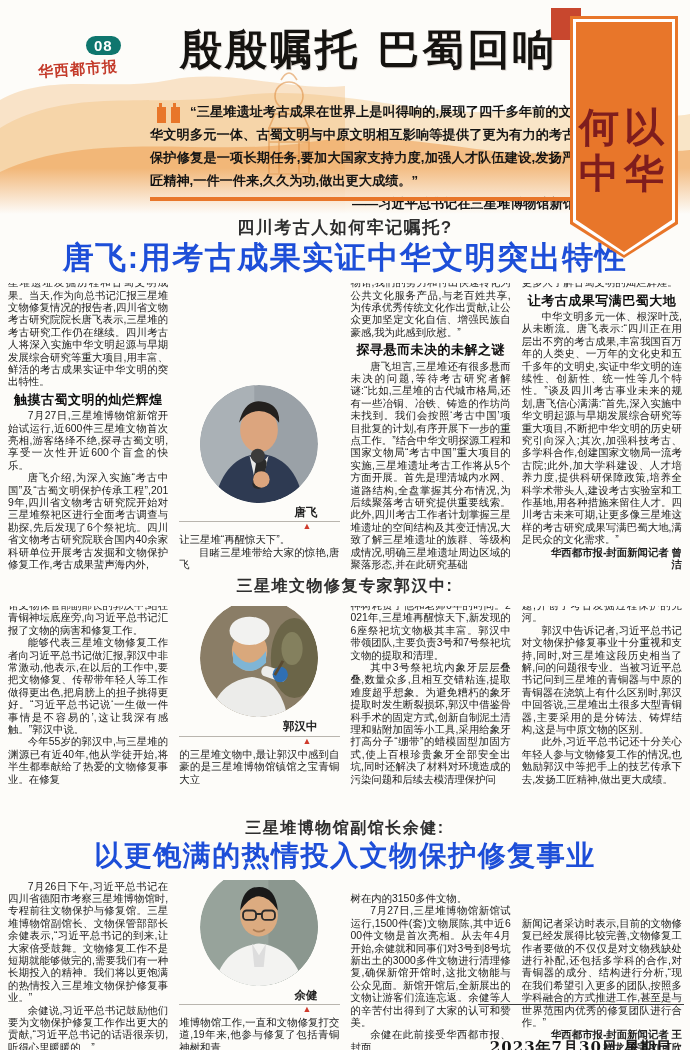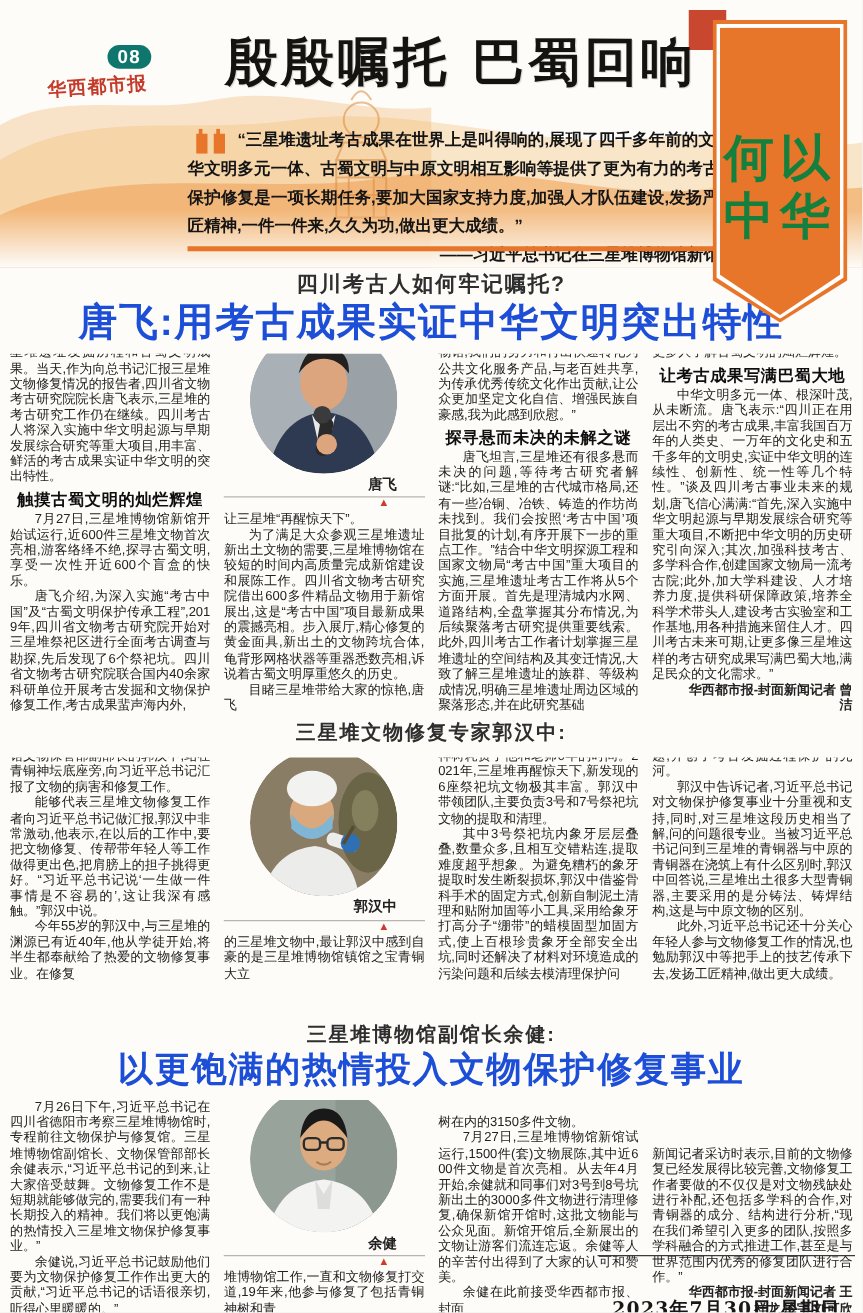--- a/index.html
+++ b/index.html
@@ -21,21 +21,21 @@
   #quote .attr{float:right;font-weight:bold;}
   #orange-rule{position:absolute;left:150px;top:197px;width:492px;height:4px;background:#e8762a;z-index:3;}
 
   #red-seal{position:absolute;left:551px;top:8px;width:30px;height:32px;background:#c8472e;z-index:2;}
   .banner-layer{position:absolute;clip-path:polygon(0 0,100% 0,100% 86%,50% 100%,0 86%);}
   #side-banner{position:absolute;left:570px;top:16px;width:108px;height:242px;z-index:4;}
   #sb1{left:0;top:0;width:108px;height:242px;background:#e8762a;}
   #sb2{left:3px;top:3px;width:102px;height:236px;background:#ffffff;}
   #sb3{left:6px;top:6px;width:96px;height:230px;background:#e8762a;}
   #side-banner .sb-text{position:absolute;left:0;top:88px;width:108px;text-align:center;z-index:5;
-    color:#15803d;font-family:"DejaVu Serif",serif;font-weight:bold;font-size:40px;line-height:46px;letter-spacing:5px;}
+    color:#7f1d1d;font-family:"DejaVu Serif",serif;font-weight:bold;font-size:40px;line-height:46px;letter-spacing:5px;}
 
   
   .article{position:absolute;left:0;width:690px;}
   .article-head{text-align:center;}
   .kicker{font-size:17px;font-weight:600;color:#2e2e2e;letter-spacing:1.5px;margin:0 0 2px 0;}
   .kicker.small{font-size:16px;}
   .headline{font-size:31px;font-weight:900;color:#1d4ed8;letter-spacing:1.5px;margin:0;line-height:1.08;}
   .headline.h2{font-size:28px;}
   .article-body{display:flex;gap:11px;padding:0 8px;margin-top:9px;overflow:hidden;text-align:justify;align-items:flex-end;}
   .col{flex:1 1 0;min-width:0;font-size:10.4px;line-height:12.4px;color:#212121;word-break:break-all;}
@@ -138,21 +138,20 @@
               <rect x="46" y="62" width="9" height="26" rx="4" fill="#2a2a2a" transform="rotate(10 50 75)"></rect>
               <circle cx="49" cy="60" r="6" fill="#3b3b3b"></circle>
               <circle cx="52" cy="80" r="7" fill="#dca57e"></circle>
             </g>
           </svg>
         </div>
         <div class="photo-cap">唐飞</div>
         <div class="photo-rule"></div>
         <div class="cap-tri">▲</div>
         <p class="noindent">让三星堆“再醒惊天下”。</p>
-        <p>为了满足大众参观三星堆遗址新出土文物的需要,三星堆博物馆在较短的时间内高质量完成新馆建设和展陈工作。四川省文物考古研究院借出600多件精品文物用于新馆展出,这是“考古中国”项目最新成果的震撼亮相。步入展厅,精心修复的黄金面具,新出土的文物跨坑合体,龟背形网格状器等重器悉数亮相,诉说着古蜀文明厚重悠久的历史。</p>
         <p>目睹三星堆带给大家的惊艳,唐飞</p>
       </div>
       <div class="col">
         <p class="noindent">激动不已:“作为文物考古工作者我们是幸福的,考古成果尽快摆到了博物馆,我们的努力和付出快速转化为公共文化服务产品,与老百姓共享,为传承优秀传统文化作出贡献,让公众更加坚定文化自信、增强民族自豪感,我为此感到欣慰。”</p>
         <div class="subhead">探寻悬而未决的未解之谜</div>
         <p>唐飞坦言,三星堆还有很多悬而未决的问题,等待考古研究者解谜:“比如,三星堆的古代城市格局,还有一些冶铜、冶铁、铸造的作坊尚未找到。我们会按照‘考古中国’项目批复的计划,有序开展下一步的重点工作。”结合中华文明探源工程和国家文物局“考古中国”重大项目的实施,三星堆遗址考古工作将从5个方面开展。首先是理清城内水网、道路结构,全盘掌握其分布情况,为后续聚落考古研究提供重要线索。此外,四川考古工作者计划掌握三星堆遗址的空间结构及其变迁情况,大致了解三星堆遗址的族群、等级构成情况,明确三星堆遗址周边区域的聚落形态,并在此研究基础</p>
       </div>
       <div class="col">
         <p class="noindent">上,全面发表以往考古工作材料,让更多人了解古蜀文明的灿烂辉煌。</p>
         <div class="subhead">让考古成果写满巴蜀大地</div>

